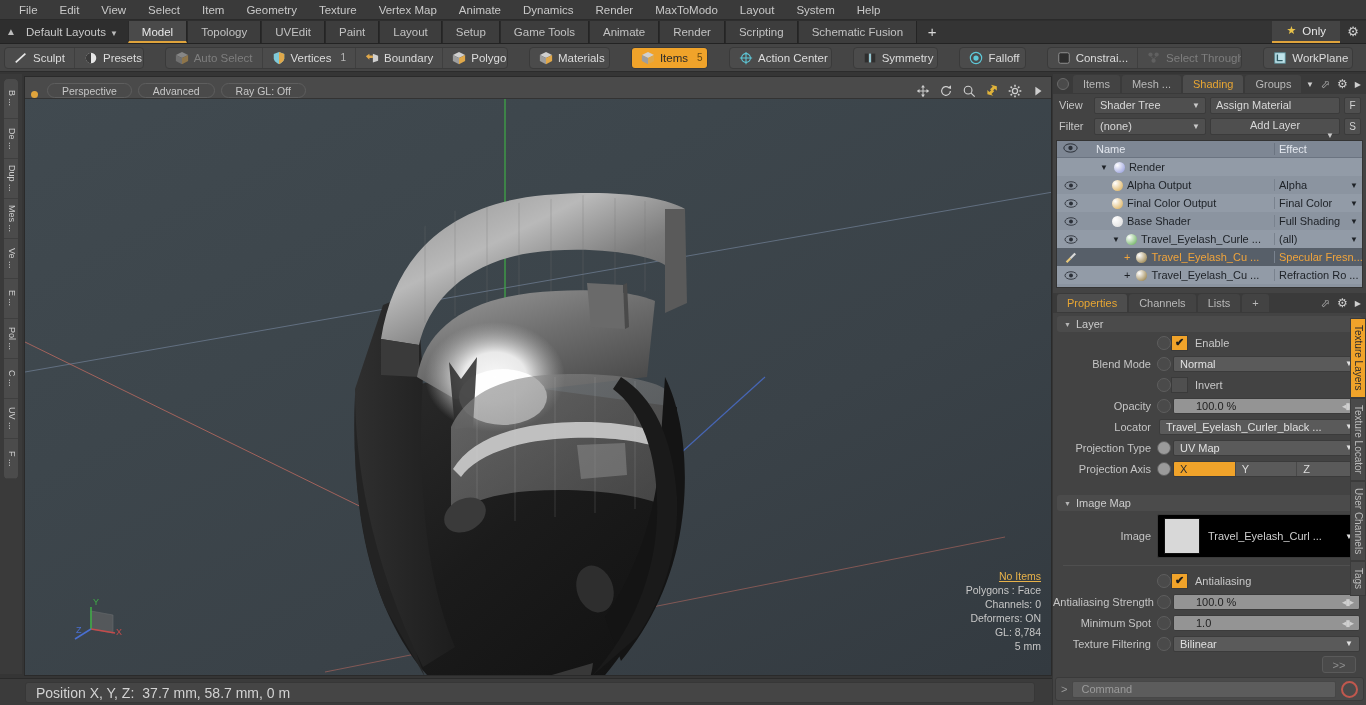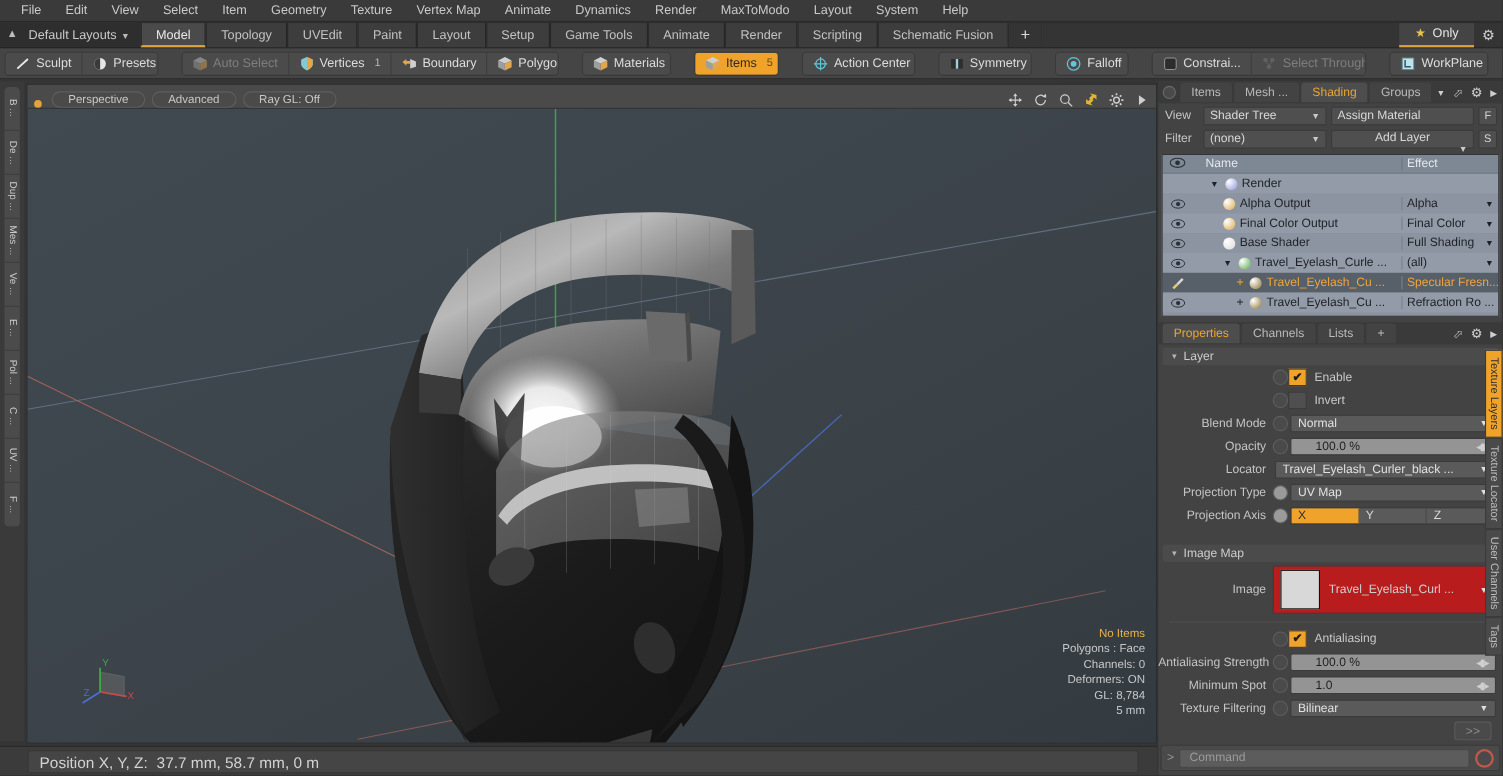--- a/index.html
+++ b/index.html
@@ -83,21 +83,21 @@
     background:#4a4a4a; display:flex; align-items:flex-end; padding-left:6px; gap:6px;
     border-bottom:1px solid #333;}
   .vdot{ width:7px; height:7px; border-radius:50%; background:#e0a43c; margin-right:3px;}
   .vpill{ height:15px; line-height:15px; padding:0 14px; border:1px solid #5e5e5e;
     border-radius:8px; font-size:10.5px; color:#c7c7c7; background:#4a4a4a;}
   .vpicons{ margin-left:auto; display:flex; align-items:center; gap:9px; padding-right:8px;}
   .vpicons .vi{ width:14px; height:14px; color:#cfcfcf;}
 
   .vpstats{ position:absolute; right:10px; bottom:22px; text-align:right; line-height:14px;
     font-size:10.5px; color:#c6c6c6;}
-  .vpstats .noitems{ color:#e8b24a; }
+  .vpstats .noitems{ color:#e8b24a;text-decoration:underline; }
 
   
   .gizmo{ position:absolute; left:44px; bottom:26px; width:60px; height:60px;}
 
   
   .statusbar{ position:absolute; left:0; bottom:0; width:1052px; height:27px;
     background:#3b3b3b; border-top:1px solid #2a2a2a; }
   .statusinner{ position:absolute; left:25px; top:3px; width:1010px; height:21px;
     background:#454545; border:1px solid #373737; border-radius:3px;
     display:flex; align-items:center; padding-left:10px; font-size:14px; color:#d2d2d2;}
@@ -153,21 +153,21 @@
     align-items:center; justify-content:center; font-size:11px; color:#1d1d1d; font-weight:bold;}
   .chk.off{ background:#4f4f4f; }
   .ctl{ height:16px; background:#5a5a5a; border:1px solid #3b3b3b; border-radius:2px; display:flex;
     align-items:center; padding:0 6px; font-size:11px; color:#e0e0e0;}
   .ctl .car{ margin-left:auto; font-size:8px;}
   .ctl .spin{ margin-left:auto; font-size:9px; color:#cfcfcf; letter-spacing:-1px;}
   .axisseg{ display:flex; height:16px; border:1px solid #3b3b3b; border-radius:2px; overflow:hidden;}
   .axisseg div{ flex:1; display:flex; align-items:center; padding-left:6px; font-size:11px; background:#5a5a5a; color:#ddd;
     border-right:1px solid #484848;}
   .axisseg div.on{ background:#f0a32a; color:#2d2d2d;}
-  .imgbox{ height:44px; background:#b91c1c; border:1px solid #3b3b3b; border-radius:2px;
+  .imgbox{ height:44px; background:#000000; border:1px solid #3b3b3b; border-radius:2px;
     display:flex; align-items:center; padding:0 6px; gap:8px; font-size:11px; color:#ddd;}
   .imgsw{ width:36px; height:36px; background:#d8d8d8; border:1px solid #111;}
   .hrsep{ height:1px; background:#4f4f4f; margin:4px 10px;}
   .ggbtn{ width:34px; height:17px; background:#4a4a4a; border:1px solid #5a5a5a; border-radius:3px;
     display:flex; align-items:center; justify-content:center; font-size:11px; color:#8f8f8f;}
 
   
   .vtabs{ position:absolute; right:0; top:244px; width:16px; }
   .vtab{ width:16px; background:#4a4a4a; border:1px solid #3b3b3b; color:#bdbdbd;
      writing-mode:vertical-rl; text-orientation:mixed; font-size:10px;
@@ -773,33 +773,33 @@
     </div>
 
     <div class="prow">
       <div class="plab"></div>
       <div class="pdot"></div>
       <div class="chk">✔</div>
       <div style="margin-left:7px;">Enable</div>
     </div>
 
     <div class="prow">
-      <div class="plab"></div>
-      <div class="pdot"></div>
-      <div class="chk off"></div>
-      <div style="margin-left:7px;">Invert</div>
-    </div>
-
-    <div class="prow">
       <div class="plab">Blend Mode</div>
       <div class="pdot"></div>
       <div class="ctl" style="flex:1 1 auto; margin-left:2px;">
         <span>Normal</span>
           <span class="car">▼</span>
       </div>
+    </div>
+
+    <div class="prow">
+      <div class="plab"></div>
+      <div class="pdot"></div>
+      <div class="chk off"></div>
+      <div style="margin-left:7px;">Invert</div>
     </div>
 
     <div class="prow">
       <div class="plab">Opacity</div>
       <div class="pdot"></div>
       <div class="ctl" style="flex:1 1 auto; margin-left:2px; background:#949494; color:#1f1f1f; padding-left:22px;">
         <span>100.0 %</span>
           <span class="spin">◂▮▸</span>
       </div>
     </div>

